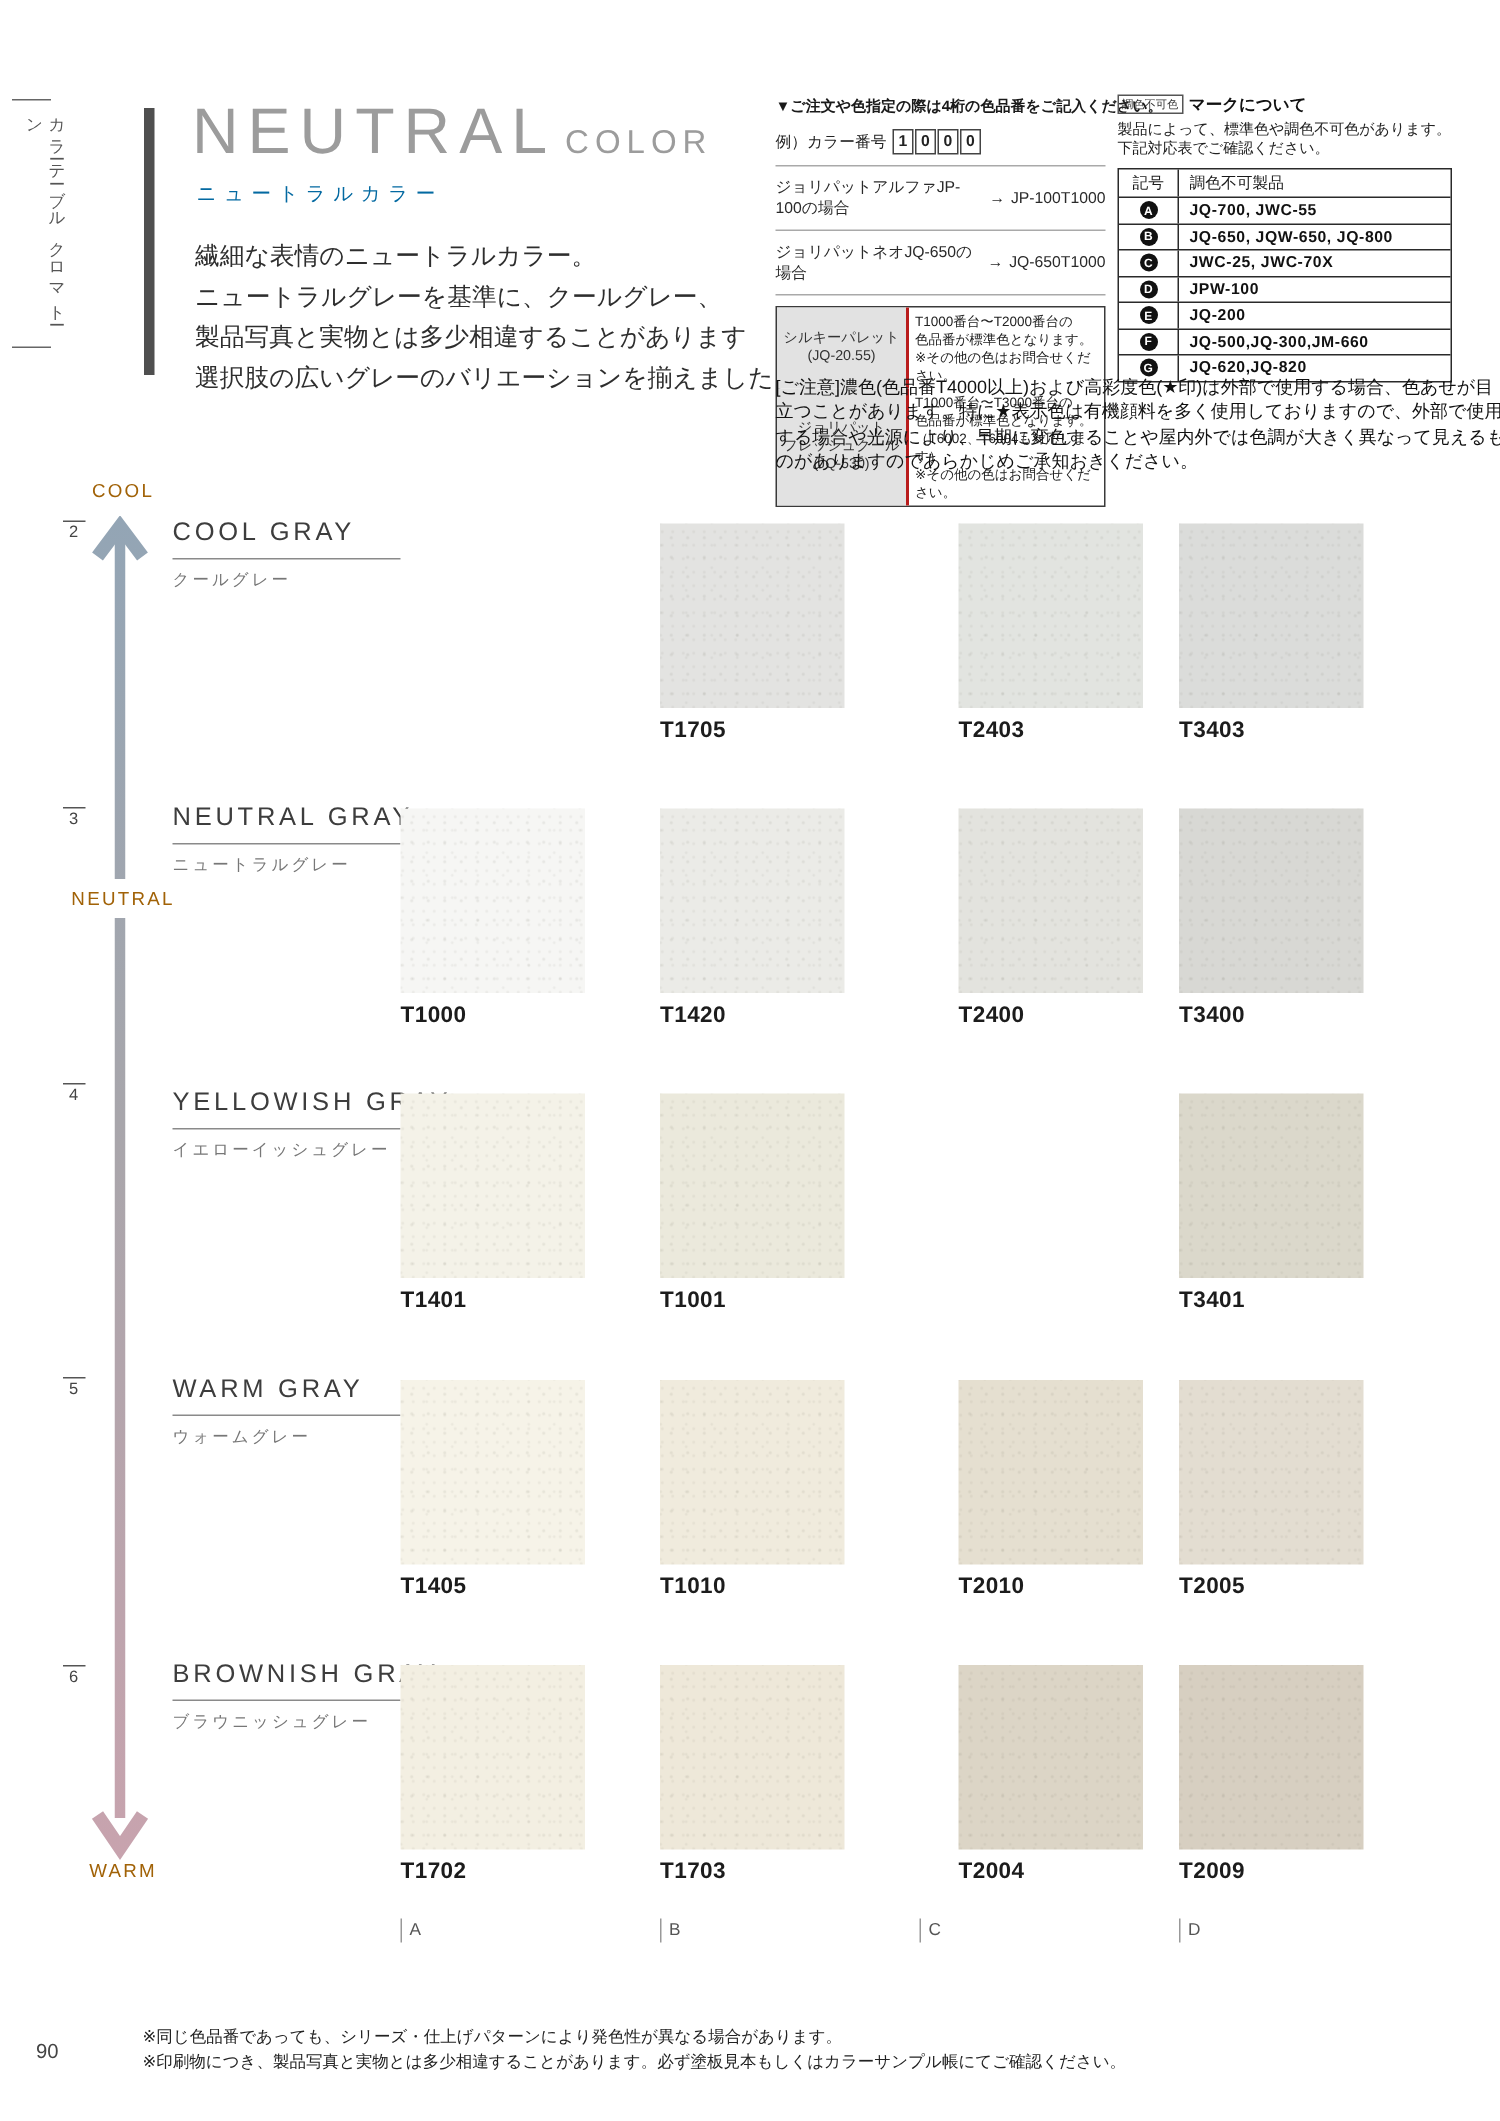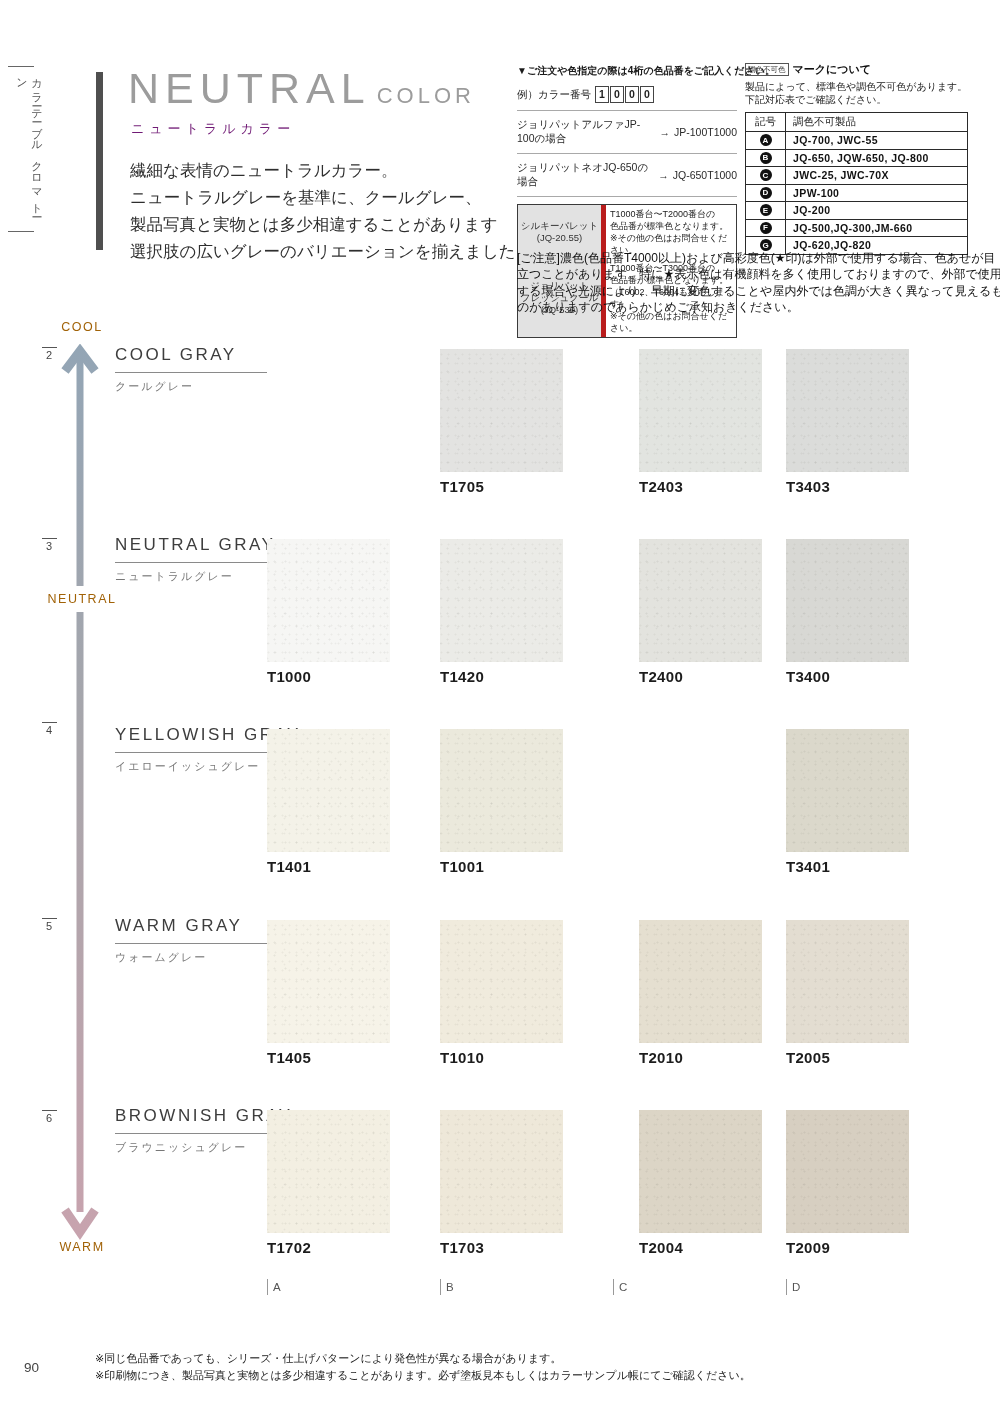--- a/index.html
+++ b/index.html
@@ -8,34 +8,34 @@
 
   
   .side-tab{position:absolute;left:8px;top:66px;width:30px;}
   .side-tab .rule{width:26px;height:1px;background:#666;}
   .side-tab .vtext{writing-mode:vertical-rl;font-size:11px;letter-spacing:2px;color:#555;height:156px;margin:4px 0 4px 6px;}
 
   
   .title-bar{position:absolute;left:96px;top:72px;width:7px;height:178px;background:#4f4f4f;}
   .title{position:absolute;left:128px;top:64px;font-size:43px;color:#9c9c9c;letter-spacing:6px;font-weight:400;white-space:nowrap;}
   .title .suffix{font-size:22px;letter-spacing:4px;margin-left:6px;}
-  .subtitle{position:absolute;left:131px;top:120px;font-size:13px;letter-spacing:5px;color:#701a75;}
+  .subtitle{position:absolute;left:131px;top:120px;font-size:13px;letter-spacing:5px;color:#0369a1;}
   .desc{position:absolute;left:130px;top:157px;font-family:"Liberation Serif","DejaVu Serif",serif;font-size:16.5px;line-height:27px;color:#2e2e2e;}
 
   
   .order{position:absolute;left:517px;top:64px;width:220px;}
   .order-heading{font-size:10px;font-weight:bold;color:#1a1a1a;white-space:nowrap;}
   .example{margin-top:8px;font-size:10.5px;color:#222;display:flex;align-items:center;gap:4px;}
   .digitbox{display:inline-block;width:12px;height:15px;border:1px solid #444;font-size:10.5px;font-weight:bold;text-align:center;line-height:15px;margin-right:1px;}
   .hline{height:1px;background:#a9a9a9;margin:7px 0;}
   .conv{display:flex;font-size:10.5px;color:#2a2a2a;align-items:center;}
   .conv .c-case{flex:1;}
   .conv .c-arrow{margin:0 4px;}
   .series{margin-top:7px;border:1px solid #3a3a3a;display:grid;grid-template-columns:88px 1fr;}
-  .s-name{background:#e2e2e2;border-right:5px solid #b91c1c;display:flex;flex-direction:column;justify-content:center;align-items:center;font-size:9.5px;color:#333;line-height:12px;padding:4px 2px;text-align:center;}
+  .s-name{background:#e2e2e2;border-right:2px solid #b91c1c;display:flex;flex-direction:column;justify-content:center;align-items:center;font-size:9.5px;color:#333;line-height:12px;padding:4px 2px;text-align:center;}
   .s-note{font-size:9px;line-height:12px;color:#222;padding:3px 4px;}
 
   
   .mark{position:absolute;left:745px;top:62px;width:223px;}
   .mark-head{display:flex;align-items:center;gap:4px;}
   .badge{border:1px solid #555;font-size:7.5px;color:#333;padding:1px 2px;line-height:9px;}
   .mark-title{font-size:11px;font-weight:bold;color:#111;}
   .mark-lines{font-size:10px;color:#222;line-height:13px;margin-top:3px;}
   .mtable{margin-top:6px;border:1px solid #2a2a2a;}
   .mhead,.mrow{display:grid;grid-template-columns:40px 1fr;}

